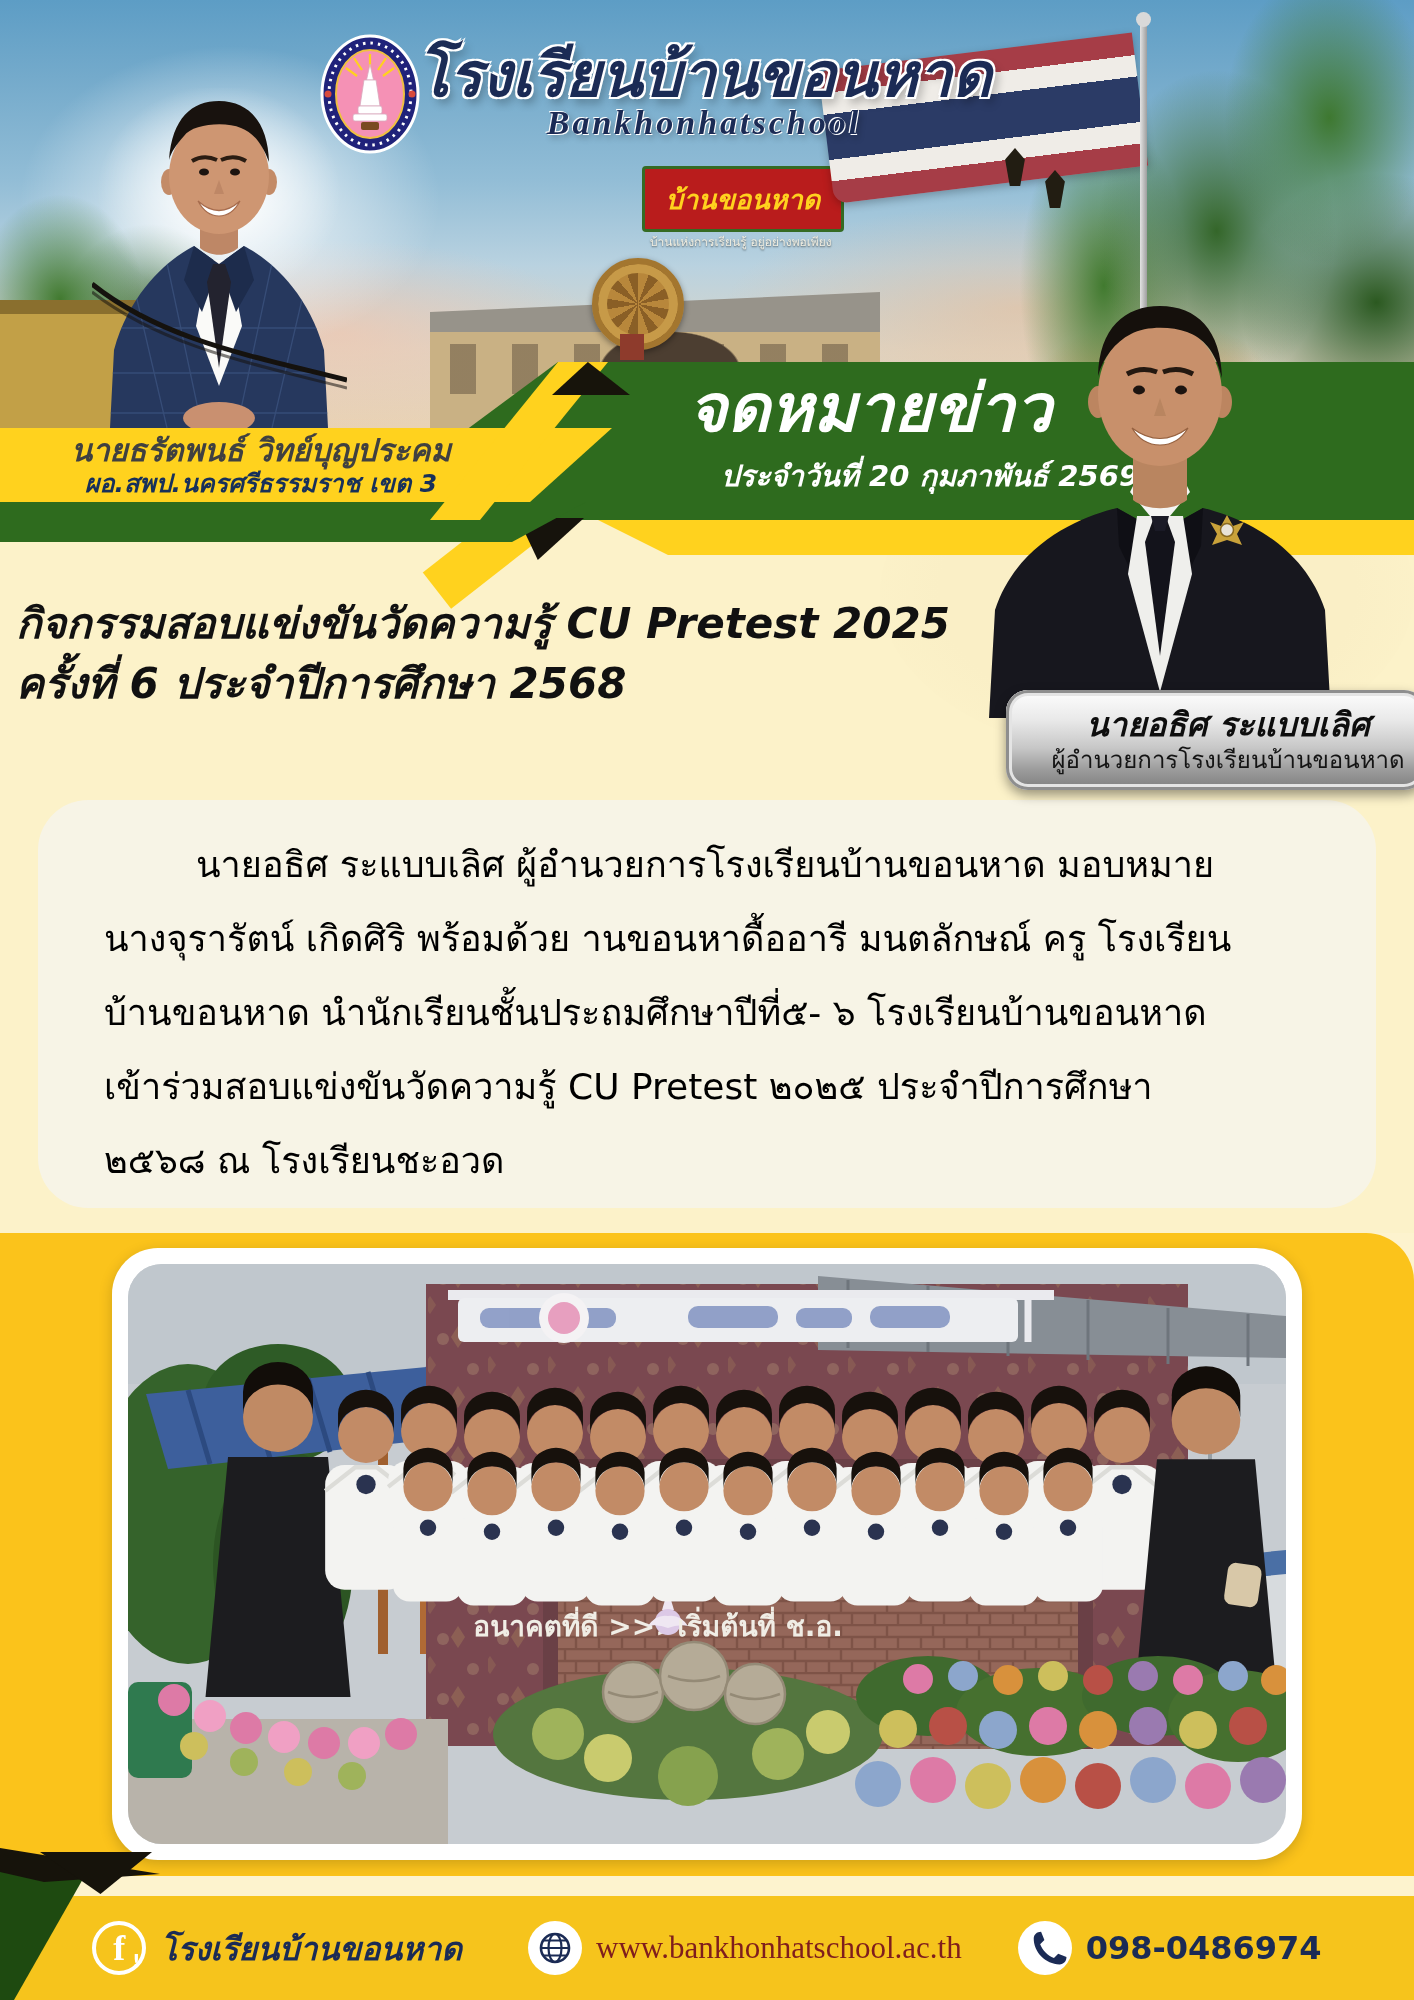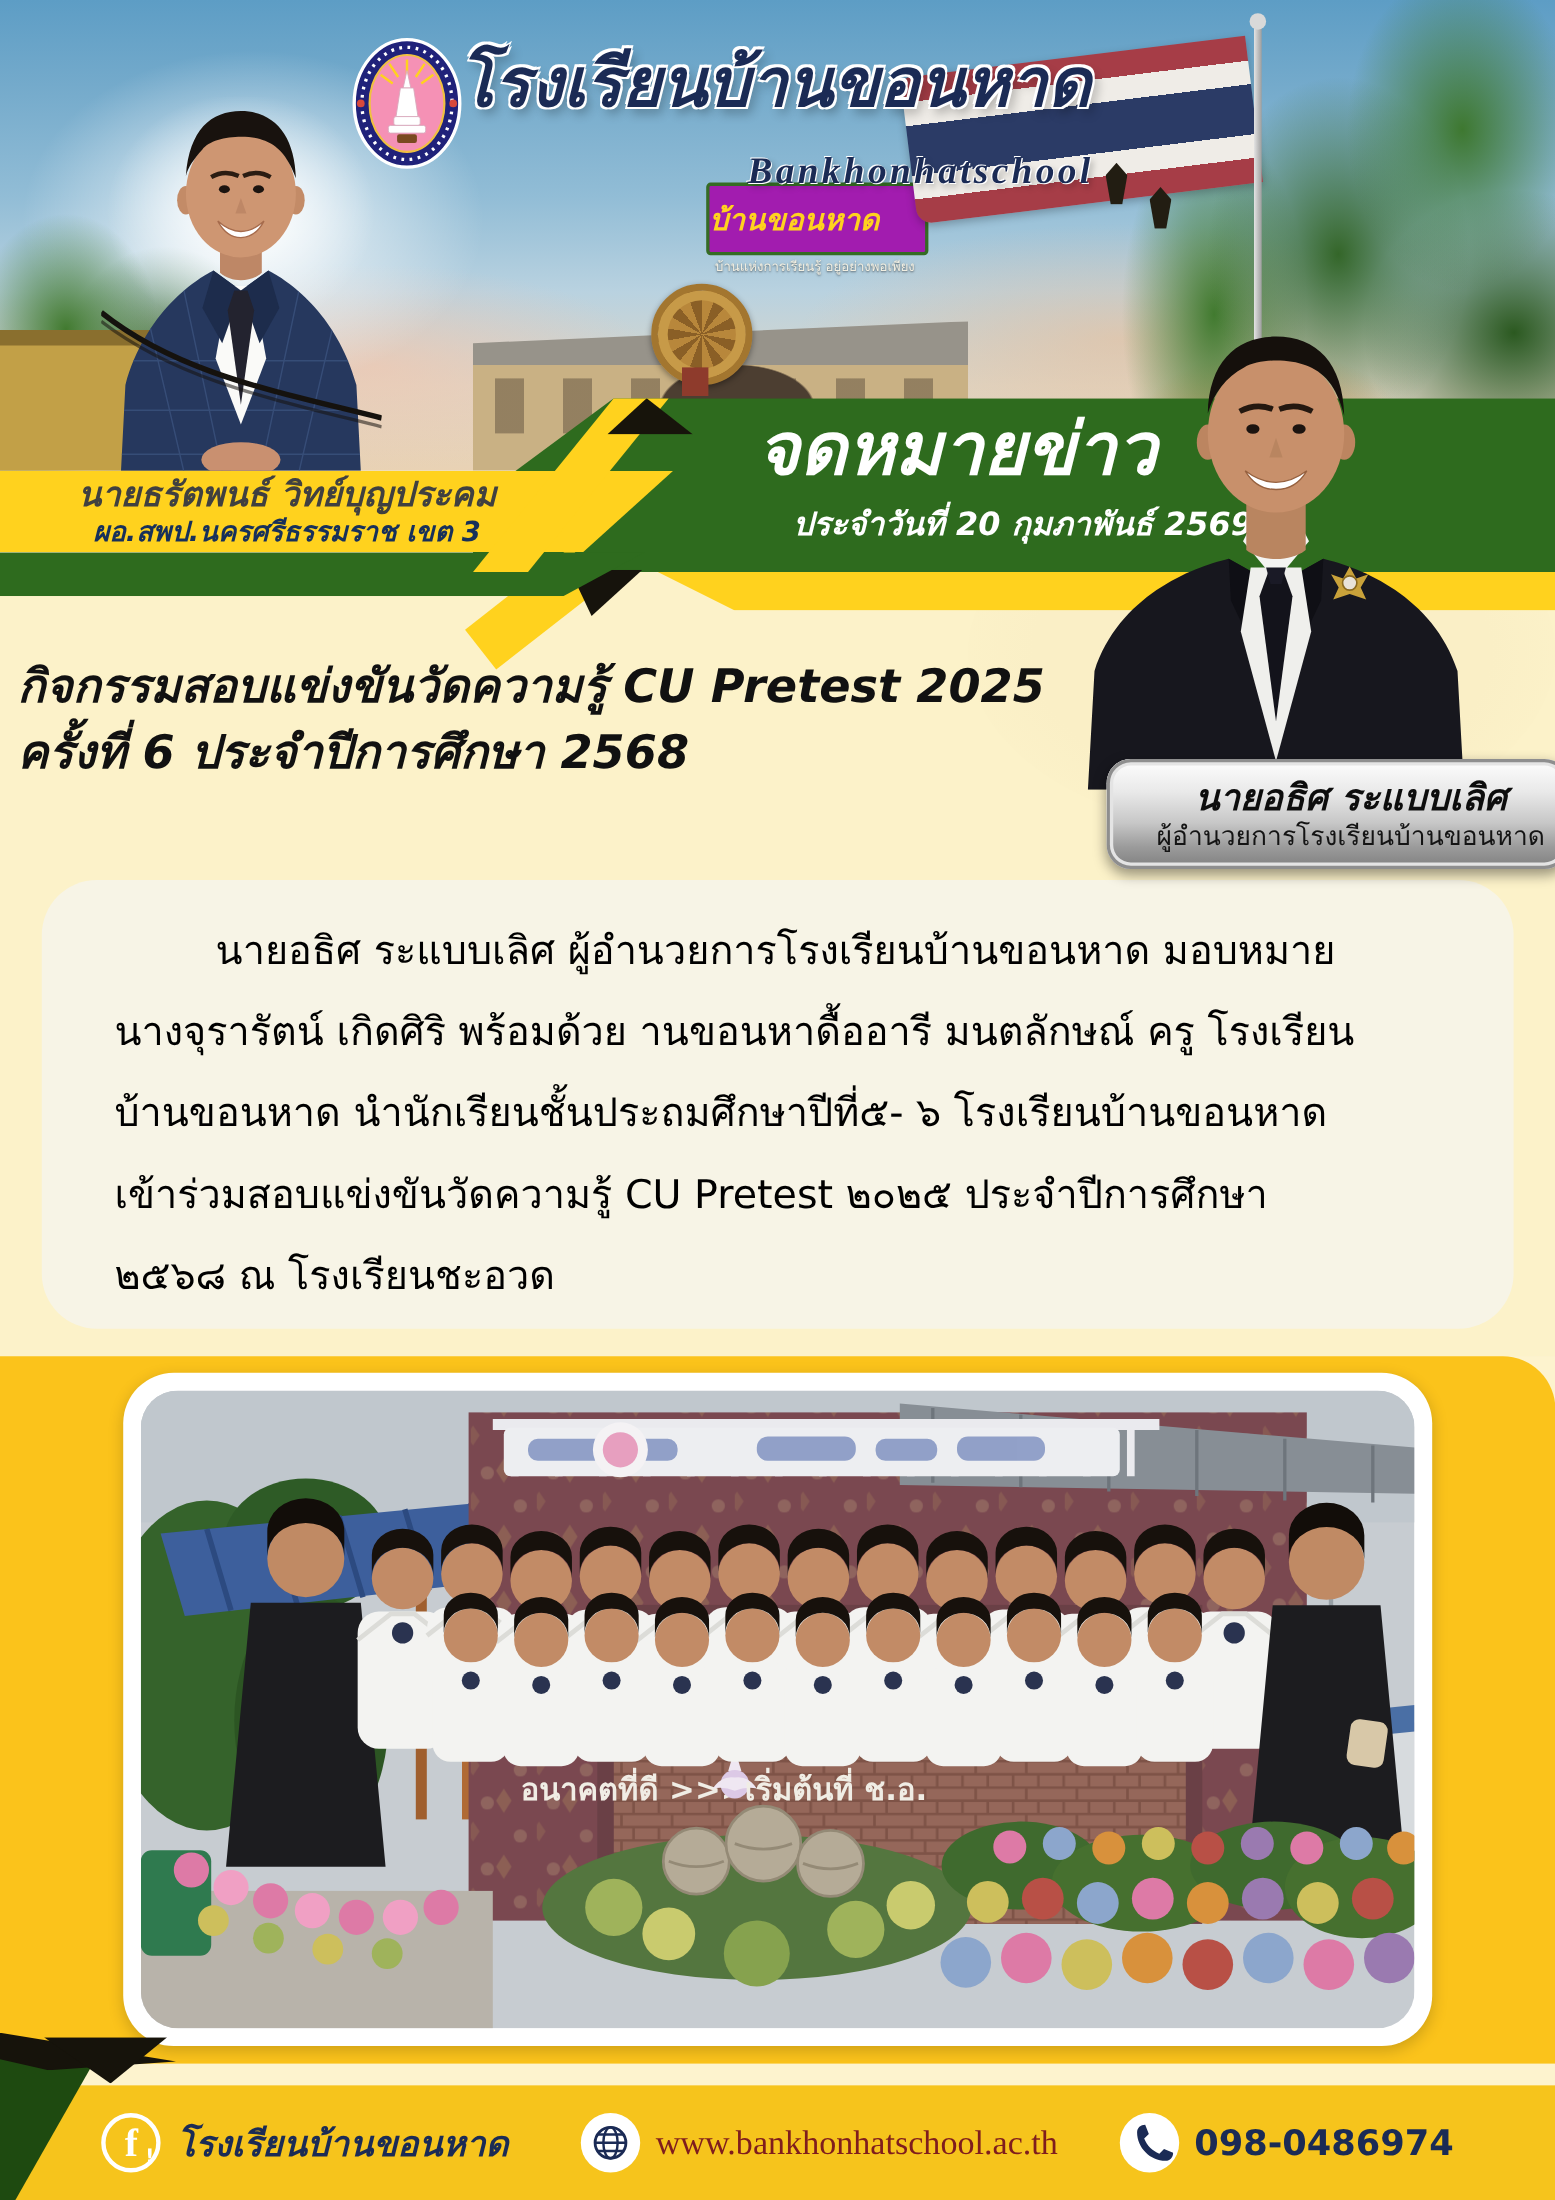--- a/index.html
+++ b/index.html
@@ -26,22 +26,22 @@
       radial-gradient(ellipse 190px 180px at 92% 72%,#2B5920,transparent 72%),
       radial-gradient(ellipse 120px 250px at 34% 68%,#417A2F,transparent 70%),
       radial-gradient(ellipse 160px 90px at 45% 92%,#E3A263,transparent 75%);}
   .building-main{left:430px;top:292px;width:450px;height:136px;z-index:1;
     background:linear-gradient(180deg,#97938A 0 40px,#C9B184 40px 100%);
     clip-path:polygon(0 20px,100% 0,100% 100%,0 100%);}
   .building-main::after{content:"";position:absolute;left:20px;top:52px;width:400px;height:50px;
     background:repeating-linear-gradient(90deg,rgba(60,48,38,.38) 0 26px,transparent 26px 62px);}
   .building-left{left:0;top:300px;width:210px;height:128px;z-index:1;background:#C2A047;
     box-shadow:inset 0 14px 0 #8A6F2E;}
-  .school-sign{left:642px;top:166px;width:196px;height:60px;z-index:2;background:#a21caf;
-    border:3px solid #356B24;border-radius:4px;display:flex;align-items:center;justify-content:flex-start;}
+  .school-sign{left:642px;top:166px;width:196px;height:60px;z-index:2;background:#b91c1c;
+    border:3px solid #356B24;border-radius:4px;display:flex;align-items:center;justify-content:center;}
   .school-sign-text{color:#FFD21E;font-size:27px;font-weight:800;font-style:italic;white-space:nowrap;}
   .school-sign-sub{left:650px;top:232px;width:240px;z-index:2;color:#F2EFE2;font-size:12px;white-space:nowrap;
     text-shadow:0 1px 2px rgba(0,0,0,.6);}
   .rock{left:555px;top:300px;width:230px;height:130px;z-index:1;
     background:radial-gradient(ellipse 115px 65px at 50% 55%,#4C3E31 60%,transparent 62%);}
   .dharma-wheel{left:592px;top:258px;width:80px;height:80px;border-radius:50%;z-index:2;
     background:repeating-conic-gradient(#B8873B 0 20deg,#8A5F26 20deg 40deg);
     border:6px solid #A3762F;box-shadow:inset 0 0 0 9px #C79A48,0 2px 6px rgba(0,0,0,.4);}
   .wheel-stand{left:620px;top:334px;width:24px;height:26px;z-index:2;background:#8E3B2C;}
   .flag-pole{left:1140px;top:22px;width:7px;height:406px;z-index:2;background:linear-gradient(90deg,#E3E3E3,#9E9E9E);}
@@ -53,24 +53,24 @@
     clip-path:polygon(50% 0,88% 30%,70% 100%,30% 100%,12% 30%);}
   .lantern::before{content:"";position:absolute;left:12px;top:-26px;width:2px;height:26px;background:#221D12;}
   .lantern1{left:1002px;top:148px;}
   .lantern2{left:1042px;top:170px;}
 
   
   .logo{left:320px;top:34px;width:100px;height:120px;z-index:3;}
   .school-name-th{left:414px;top:26px;width:580px;z-index:3;text-align:center;
     font-size:61px;font-weight:800;font-style:italic;color:#1B2B55;white-space:nowrap;
     text-shadow:2px 2px 0 #fff,-2px 2px 0 #fff,2px -2px 0 #fff,-2px -2px 0 #fff,4px 6px 10px rgba(0,0,0,.3);}
-  .school-name-en{left:414px;top:104px;width:580px;z-index:3;text-align:right;
+  .school-name-en{left:414px;top:104px;width:580px;z-index:3;text-align:center;
     font-family:"Liberation Serif","DejaVu Serif",serif;font-style:italic;font-weight:700;
     font-size:34px;letter-spacing:3px;color:#1B2B55;white-space:nowrap;
-    text-shadow:1px 1px 0 #fff,-1px -1px 0 #fff,3px 4px 6px rgba(0,0,0,.25);margin-top:33px;}
+    text-shadow:1px 1px 0 #fff,-1px -1px 0 #fff,3px 4px 6px rgba(0,0,0,.25);}
 
   .person-left{left:92px;top:88px;width:255px;height:340px;z-index:2;}
 
   
   .bg-cream{left:0;top:428px;width:1414px;height:805px;z-index:1;background:#FCF2C9;}
   .bg-gold{left:0;top:1233px;width:1414px;height:767px;z-index:1;background:#FBC31B;border-top-right-radius:48px;}
 
   
   .news-banner{left:430px;top:362px;width:984px;height:158px;z-index:3;background:#2E6B1E;
     clip-path:polygon(128px 0,100% 0,100% 100%,0 100%,0 60%);}

